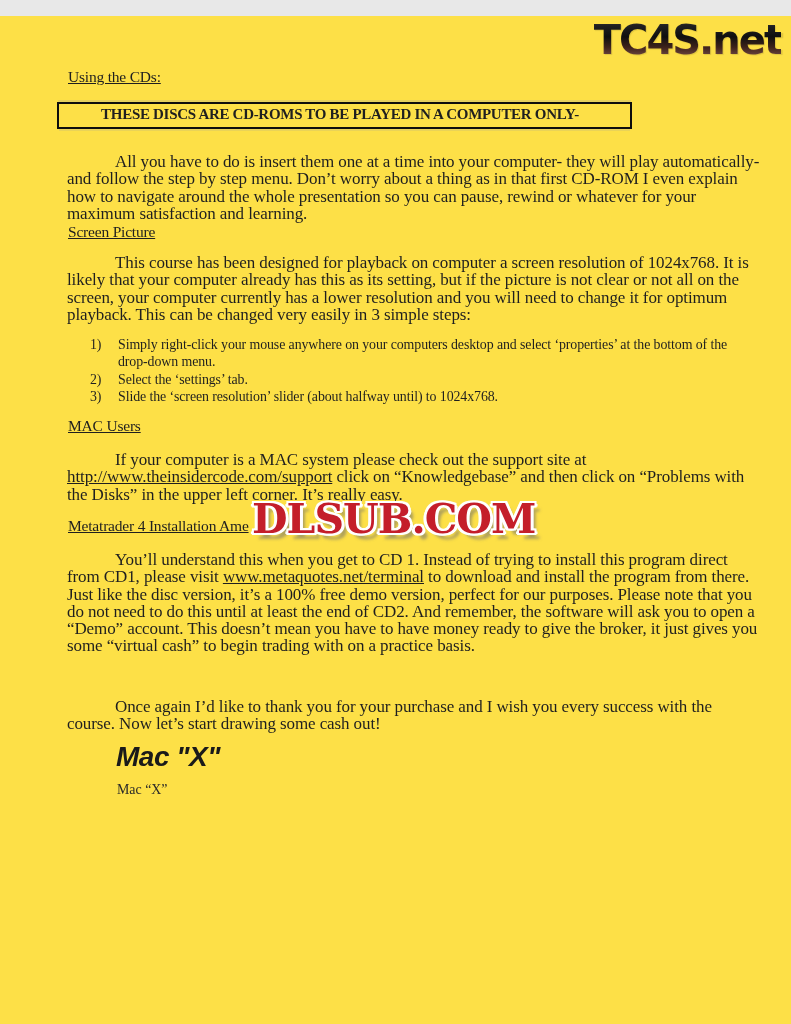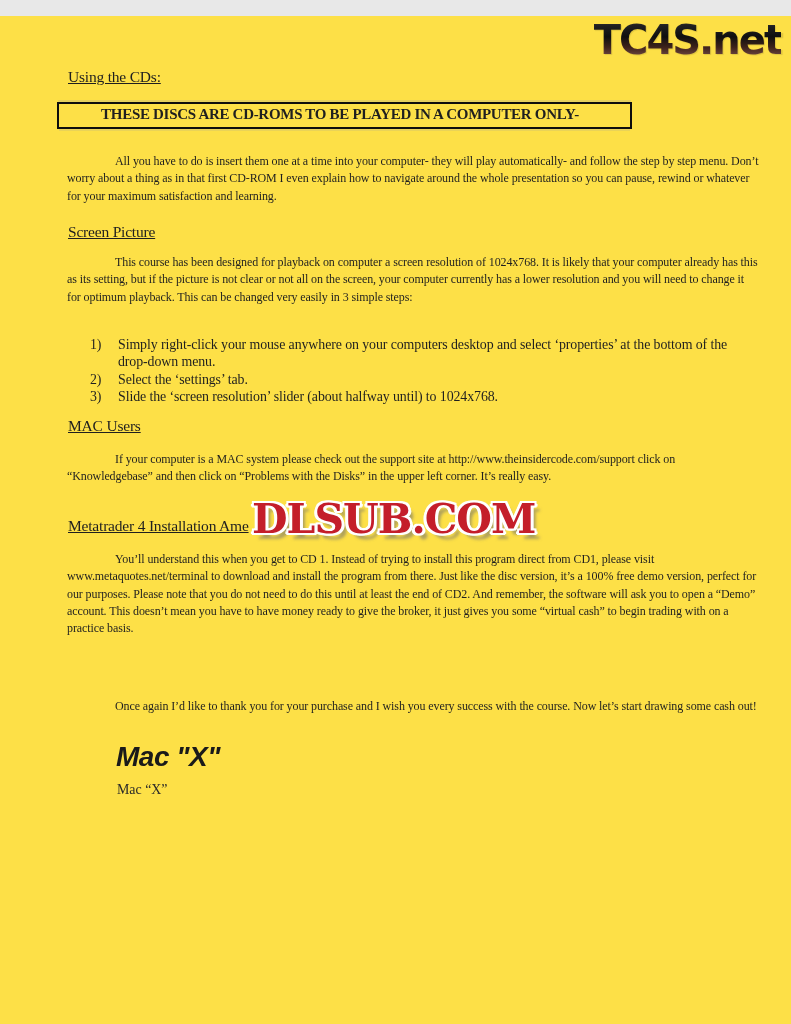--- a/index.html
+++ b/index.html
@@ -46,24 +46,24 @@
   }
 
   
   .heading {
     position:absolute; left:68px;
     font-size:15.5px; font-weight:normal; text-decoration:underline;
     letter-spacing:-0.2px; white-space:nowrap;
   }
   .para {
     position:absolute; left:67px; width:693px;
-    font-size:12px; line-height:17.3px; letter-spacing:-0.1px;
+    font-size:17px; line-height:17.3px; letter-spacing:-0.1px;
   }
   .indent { text-indent:48px; }
-  .link-underline { }
+  .link-underline { text-decoration:underline; }
 
   .warn-box {
     position:absolute; left:57px; top:86px; width:575px;
     border:2px solid #0d0d0d;
     padding:2px 13px 4px 4px;
     text-align:center;
     font-weight:bold; font-size:15px; line-height:17px; letter-spacing:-0.3px;
     box-shadow:0 -3px 0 -1px rgba(160,160,160,0.25), 0 4px 0 -2px rgba(160,160,160,0.2);
   }
   .warn-not { text-decoration:underline; }

